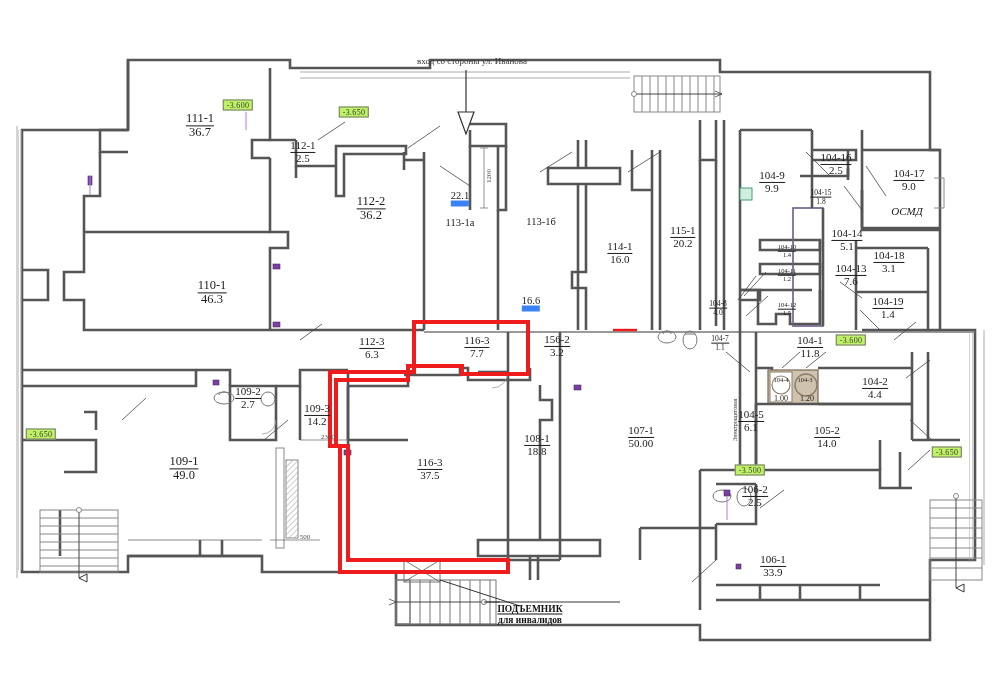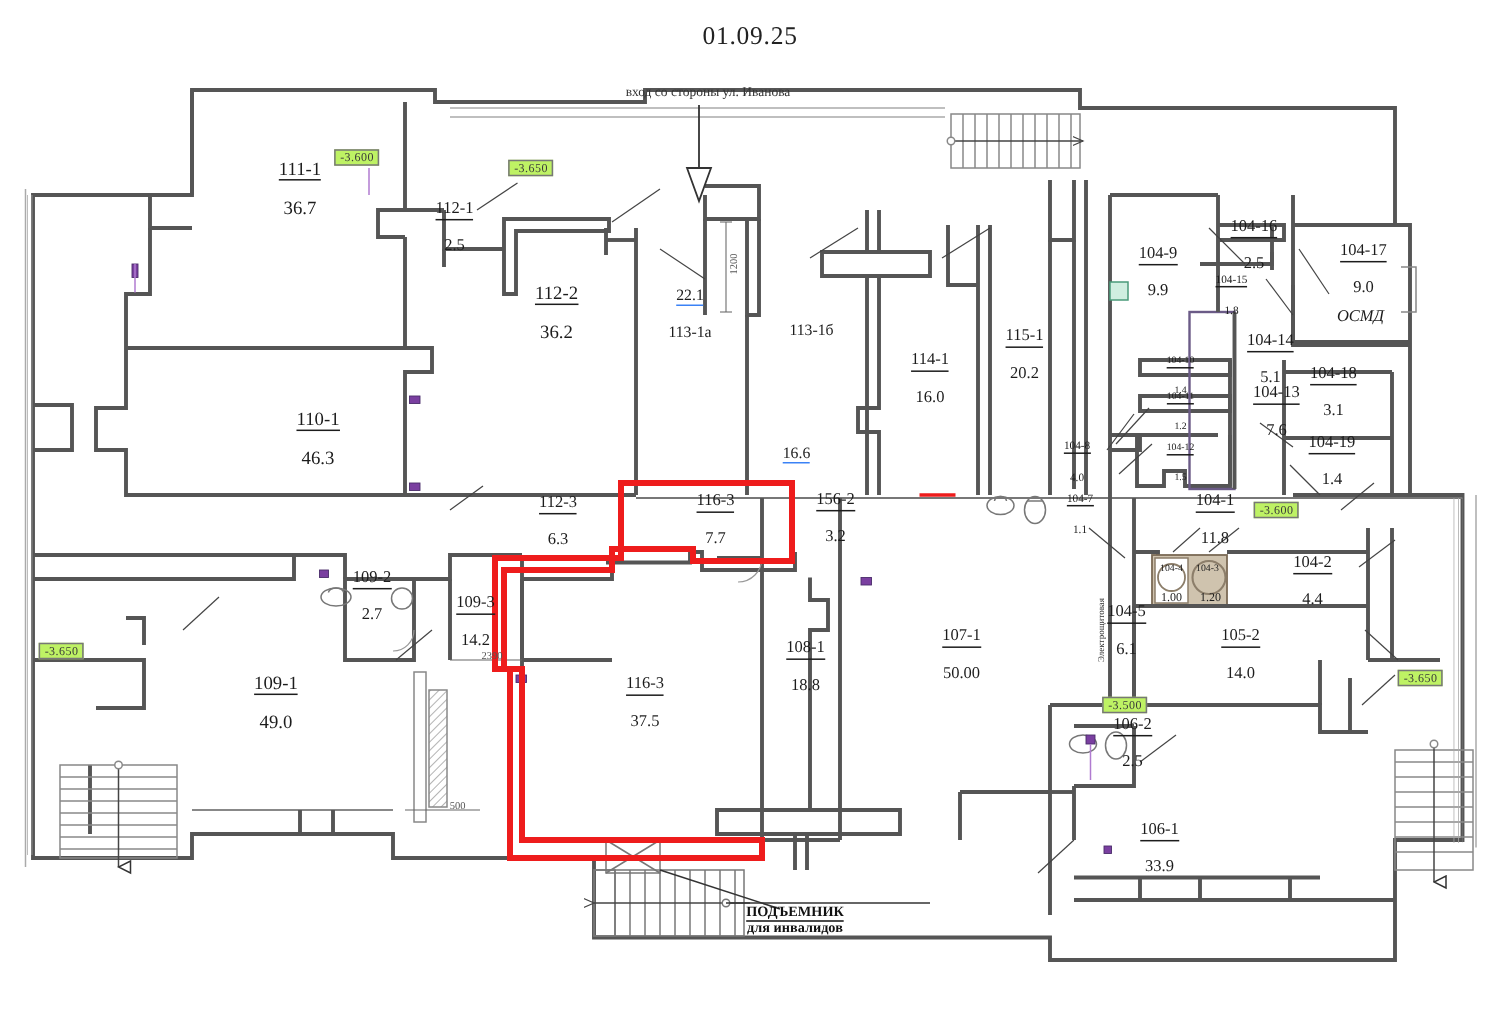--- a/index.html
+++ b/index.html
@@ -5,27 +5,27 @@
   html,body{margin:0;padding:0;background:#fff;}
   body{width:1000px;height:685px;overflow:hidden;
        font-family:"Liberation Serif",serif;color:#1a1a1a;}
   #plan-root{position:relative;width:1000px;height:685px;background:#ffffff;}
   #plan-svg{position:absolute;left:0;top:0;width:1000px;height:685px;}
   .doc-title{position:absolute;left:0;top:14px;width:1000px;text-align:center;
              font-size:17px;letter-spacing:.5px;color:#222;}
   .lbl{position:absolute;text-align:center;line-height:1.05;color:#1c1c1c;
        white-space:nowrap;transform:translate(-50%,-50%);}
   .lbl .rm{display:block;font-size:11px;}
-  .lbl .ar{display:block;font-size:11px;border-top:1px solid #1c1c1c;padding-top:12px;}
+  .lbl .ar{display:block;font-size:11px;border-top:1px solid #1c1c1c;padding-top:0px;}
   .lbl.big .rm,.lbl.big .ar{font-size:12.5px;}
   .lbl.sm .rm,.lbl.sm .ar{font-size:7.5px;}
   .lbl.xs .rm,.lbl.xs .ar{font-size:6.5px;}
   .plain{position:absolute;transform:translate(-50%,-50%);white-space:nowrap;
          font-size:10.5px;color:#1c1c1c;text-align:center;}
-  .plain.u{border-bottom:1px solid #3b82f6;}
+  .plain.u{border-bottom:6px solid #3b82f6;}
   .plain.it{font-style:italic;font-size:11px;}
   .plain.sm{font-size:8px;}
   .elev{position:absolute;transform:translate(-50%,-50%);white-space:nowrap;
         font-size:8px;color:#3a3a3a;border:1px solid #777;background:#bef264;
         padding:0px 3px;letter-spacing:.3px;}
   .dim{position:absolute;transform:translate(-50%,-50%);white-space:nowrap;
        font-size:7px;color:#555;}
   .dimv{position:absolute;transform:translate(-50%,-50%) rotate(-90deg);
         white-space:nowrap;font-size:7px;color:#555;}
   .vtxt{position:absolute;transform:translate(-50%,-50%) rotate(-90deg);
@@ -358,21 +358,20 @@
       <rect x="17" y="130" width="6" height="440" fill="url(#hatchv)" stroke="none"></rect>
 
       <line x1="613" y1="330" x2="637" y2="330" stroke="#ee1c1c" stroke-width="2.4"></line>
     </g>
 
     <path id="highlight-outline" d="M414,322 L528,322 L528,374 L462,374 L462,366 L408,366 L408,380
              L336,380 L336,446 L348,446 L348,560 L508,560 L508,572 L340,572
              L340,446 L330,446 L330,372 L414,372 Z" fill="none" stroke="#ee1c1c" stroke-width="4" stroke-linejoin="miter"></path>
   </svg>
 
-  <div class="doc-title">01.09.25</div>
   <div class="hdr-note" style="left:472px;top:61px;">вход со стороны ул. Иванова</div>
 
   <div class="plain it" style="left:907px;top:211px;">ОСМД</div>
   <div class="vtxt" style="left:735px;top:420px;">Электрощитовая</div>
 
   <div class="note" style="left:530px;top:604px;">
     <span>ПОДЪЕМНИК</span>
     <span class="l2">для инвалидов</span>
   </div>
 

